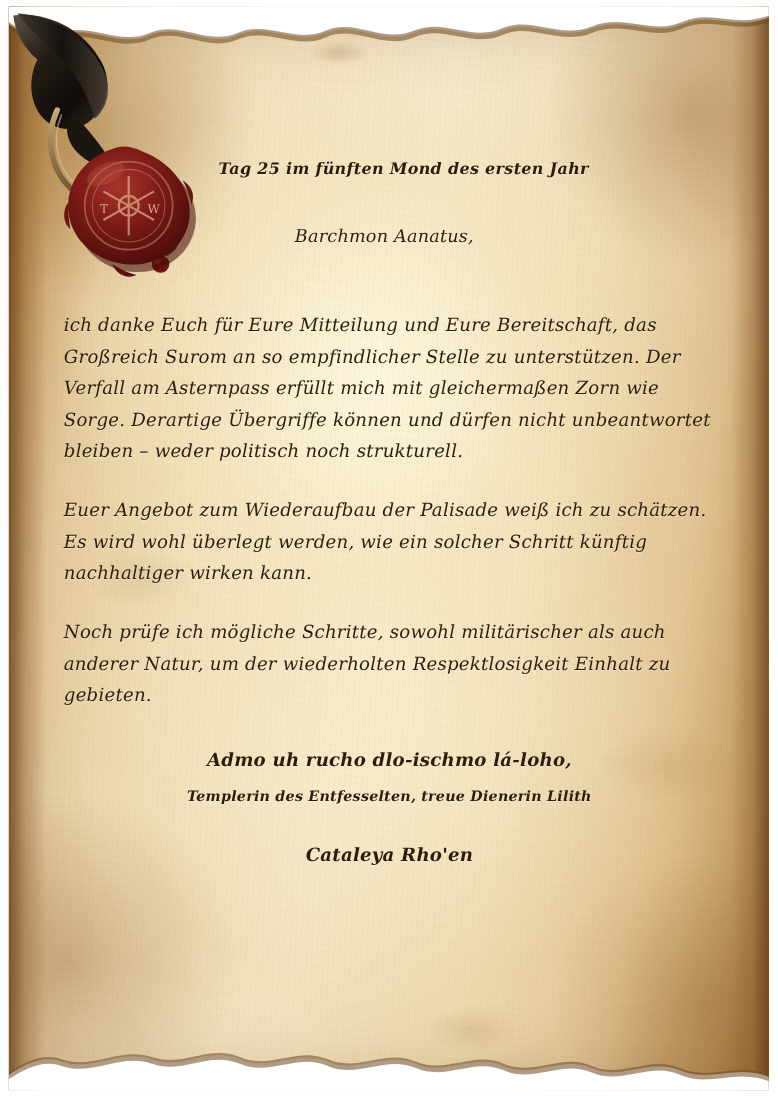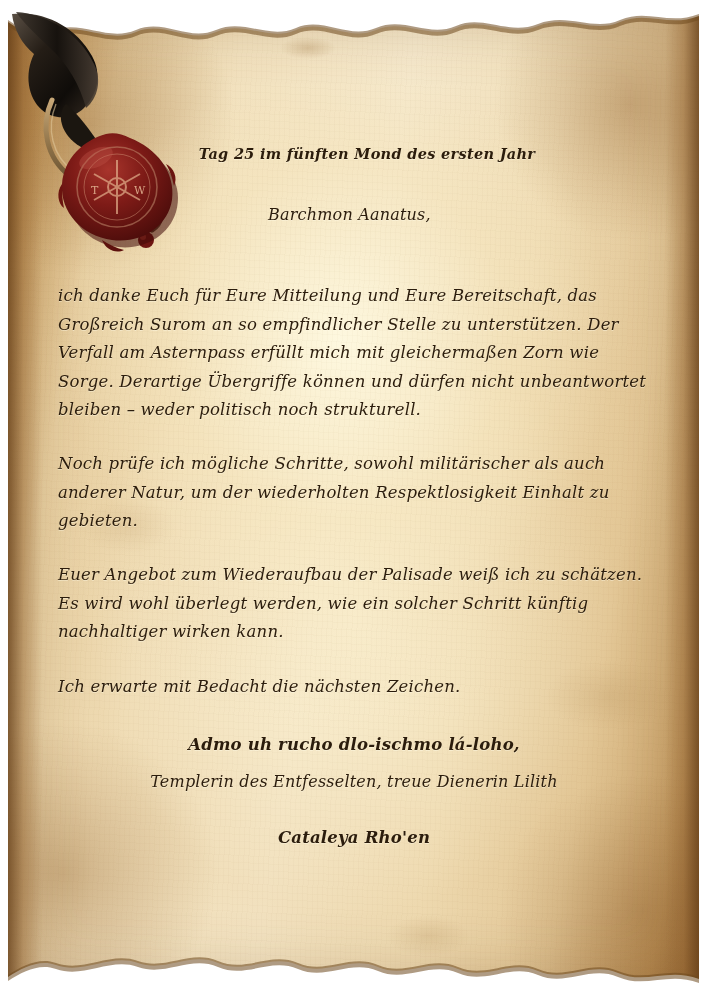--- a/index.html
+++ b/index.html
@@ -127,22 +127,22 @@
 
   .sign-block {
     margin-top: 30px;
   }
   .sign-line {
     font-weight: bold;
     margin: 0 0 9px 0;
     text-align: center;
   }
   .sign-line.sub {
-    font-weight: normal;
-    font-size: 16px;
+    font-weight: bold;
+    font-size: 13px;
   }
   .sign-line.tight {
     margin-bottom: 2px;
   }
   .sign-name {
     font-weight: bold;
     margin-top: 28px;
   }
 
   
@@ -241,23 +241,22 @@
 
       <ellipse cx="90" cy="150" rx="18" ry="9" fill="#c4564a" opacity="0.35" transform="rotate(-25 90 150)"></ellipse>
     </svg>
   </div>
 
   <div class="letter">
     <div class="date-line">Tag 25 im fünften Mond des ersten Jahr</div>
     <div class="salutation">Barchmon Aanatus,</div>
 
     <p class="para gap">ich danke Euch für Eure Mitteilung und Eure Bereitschaft, das Großreich Surom an so empfindlicher Stelle zu unterstützen. Der Verfall am Asternpass erfüllt mich mit gleichermaßen Zorn wie Sorge. Derartige Übergriffe können und dürfen nicht unbeantwortet bleiben – weder politisch noch strukturell.</p>
+    <p class="para gap">Euer Angebot zum Wiederaufbau der Palisade weiß ich zu schätzen. Es wird wohl überlegt werden, wie ein solcher Schritt künftig nachhaltiger wirken kann.</p>
     <p class="para gap">Noch prüfe ich mögliche Schritte, sowohl militärischer als auch anderer Natur, um der wiederholten Respektlosigkeit Einhalt zu gebieten.</p>
-    <p class="para gap">Euer Angebot zum Wiederaufbau der Palisade weiß ich zu schätzen. Es wird wohl überlegt werden, wie ein solcher Schritt künftig nachhaltiger wirken kann.</p>
-    <p class="para">Ich erwarte mit Bedacht die nächsten Zeichen.</p>
 
     <div class="sign-block">
       <p class="sign-line">Admo uh rucho dlo-ischmo lá-loho,</p>
       <p class="sign-line sub tight">Templerin des Entfesselten, treue Dienerin Lilith</p>
       <p class="sign-line sign-name">Cataleya Rho'en</p>
     </div>
   </div>
 
 </div>
 

